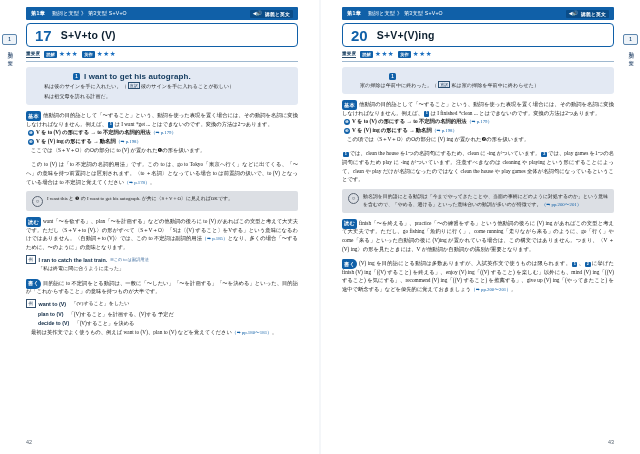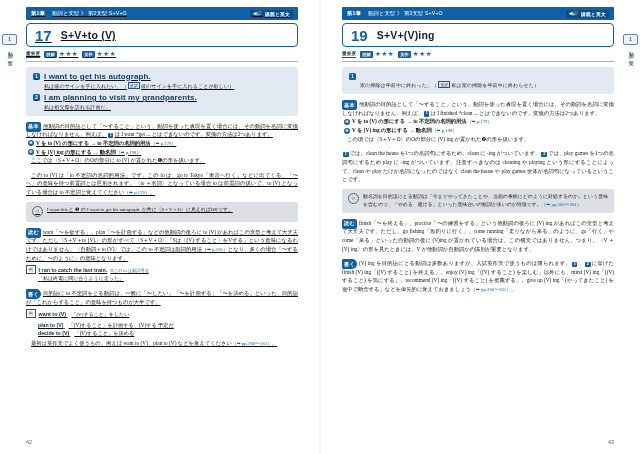--- a/index.html
+++ b/index.html
@@ -3,21 +3,21 @@
 <meta charset="utf-8">
 <style>
   html,body{margin:0;padding:0;background:#ffffff;}
   body{
     width:640px;height:454px;overflow:hidden;
     font-family:"Liberation Serif","DejaVu Serif",serif;
     color:#111;
   }
   .spread{position:relative;width:640px;height:454px;display:flex;}
   .page{position:relative;width:320px;height:454px;box-sizing:border-box;}
-  .page.left{padding:0 22px 0 26px;text-decoration:underline;}
+  .page.left{padding:0 22px 0 26px;}
   .page.right{padding:0 26px 0 22px;}
   .gutter{position:absolute;left:319px;top:0;width:2px;height:454px;
     background:linear-gradient(to right,#ffffff,#e9edf2,#ffffff);}
 
   
   .runhead{
     margin-top:7px;height:13px;background:#1060a8;color:#fff;
     display:flex;align-items:center;border-radius:1px;
     font-family:"Liberation Sans","DejaVu Sans",sans-serif;
     padding:0 5px;
@@ -65,21 +65,21 @@
   }
   .stars{color:#1b6fc0;font-size:6.5px;letter-spacing:.6px;line-height:1;}
 
   
   .ex-box{
     margin-top:5px;background:#e3e9f3;border-radius:3px;
     padding:5px 7px 6px 7px;
   }
   .ex-item{margin-bottom:4px;}
   .ex-item:last-child{margin-bottom:0;}
-  .ex-line{display:flex;align-items:flex-start;gap:4px;}
+  .ex-line{display:flex;align-items:flex-start;gap:4px;margin-left:40px;}
   .ex-no{
     background:#1060a8;color:#fff;font-size:4.6px;font-weight:bold;
     font-family:"Liberation Sans","DejaVu Sans",sans-serif;
     width:7px;height:7px;border-radius:1.5px;
     display:flex;align-items:center;justify-content:center;
     flex:0 0 auto;margin-top:1px;
   }
   .ex-en{
     font-size:8px;color:#123a5e;font-weight:bold;letter-spacing:.1px;
     font-family:"Liberation Sans","DejaVu Sans",sans-serif;
@@ -218,24 +218,20 @@
       <div class="ex-item">
         <div class="ex-line">
           <span class="ex-no">1</span>
           <span class="ex-en">I want to get his autograph.</span>
         </div>
         <div class="ex-ja">
           <span>私は彼のサインを手に入れたい。（</span><span class="inline-tag">直訳</span><span>彼のサインを手に入れることが欲しい）</span>
         </div>
       </div>
       <div class="ex-item">
-        <div class="ex-line">
-          <span class="ex-no">2</span>
-          <span class="ex-en">I am planning to visit my grandparents.</span>
-        </div>
         <div class="ex-ja">私は祖父母を訪れる計画だ。</div>
       </div>
     </div>
 
     <div class="block">
       <span class="blk-head">基本</span>
       <div class="blk-body">
         <p>
           <span style="display:inline-block;width:17px;"></span><span>他動詞の目的語として「〜すること」という、動詞を使った表現を置く場合には、その動詞を名詞に変換しなければなりません。例えば、</span><span class="numbox">1</span><span>は I want *get ... とはできないのです。変換の方法は2つあります。</span>
         </p>
@@ -323,21 +319,21 @@
         <span>第3文型 S+V+O</span>
       </span>
       <span class="spacer"></span>
       <span class="audio-badge">
         <span class="spk">◀🔊</span>
         <span class="alabel">講義と英文</span>
       </span>
     </div>
 
     <div class="title-plate">
-      <span class="num">19</span>
+      <span class="num">20</span>
       <span class="formula">S+V+(V)ing</span>
     </div>
 
     <div class="imp-row">
       <span class="imp-label">重要度</span>
       <span class="imp-item">
         <span class="imp-tag">読解</span>
         <span class="stars">★★★</span>
       </span>
       <span class="imp-item">

